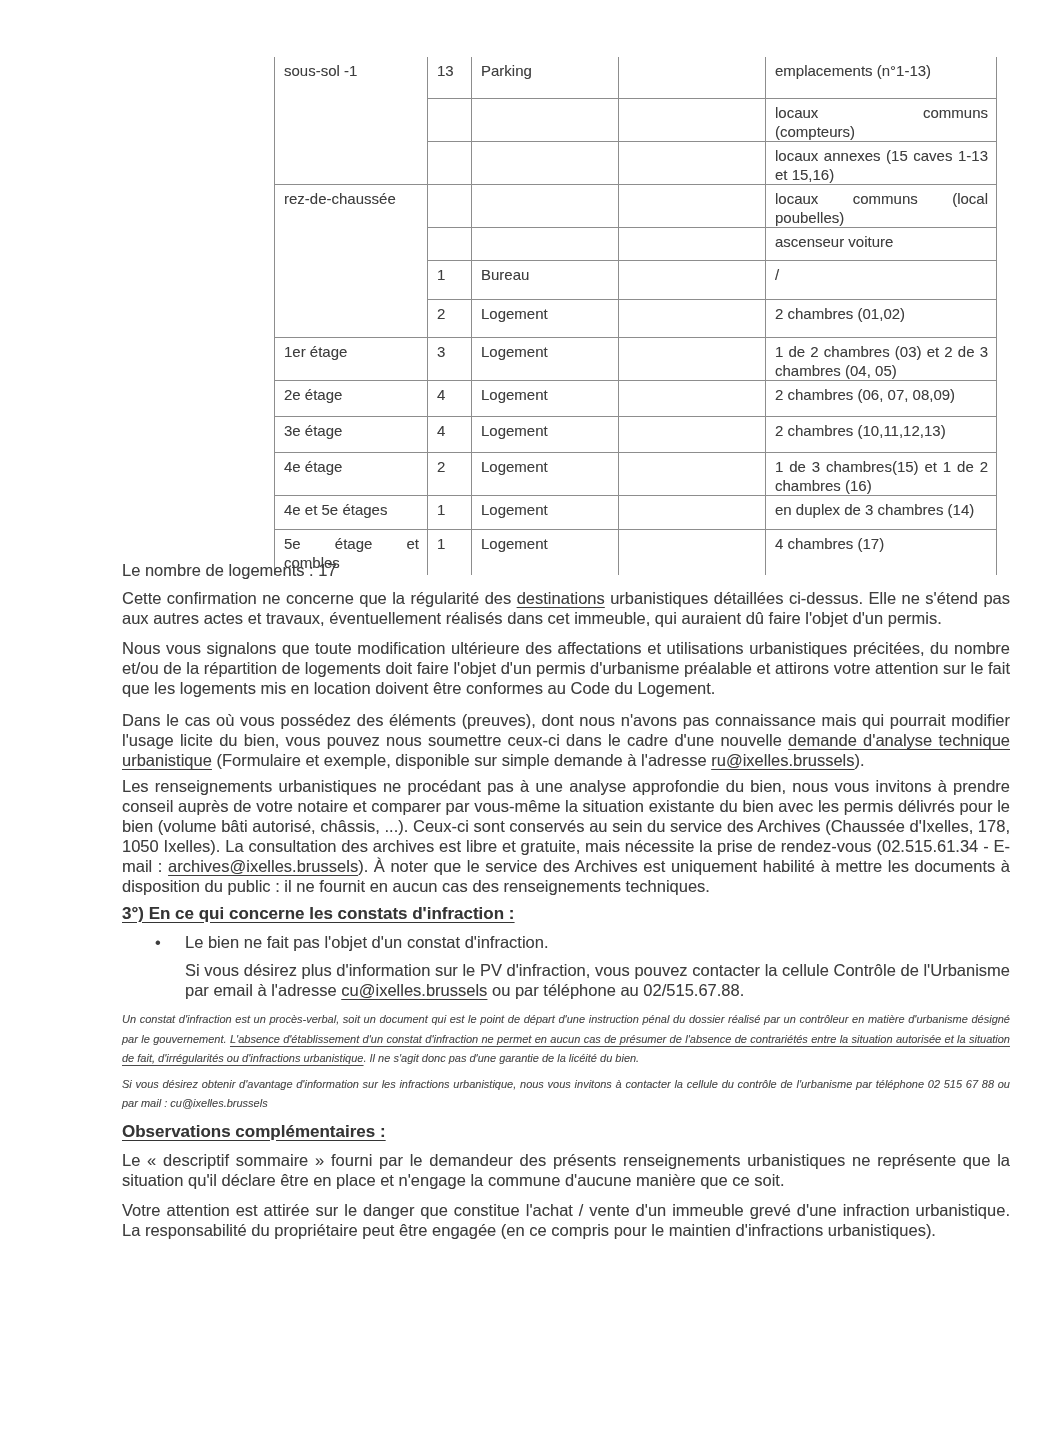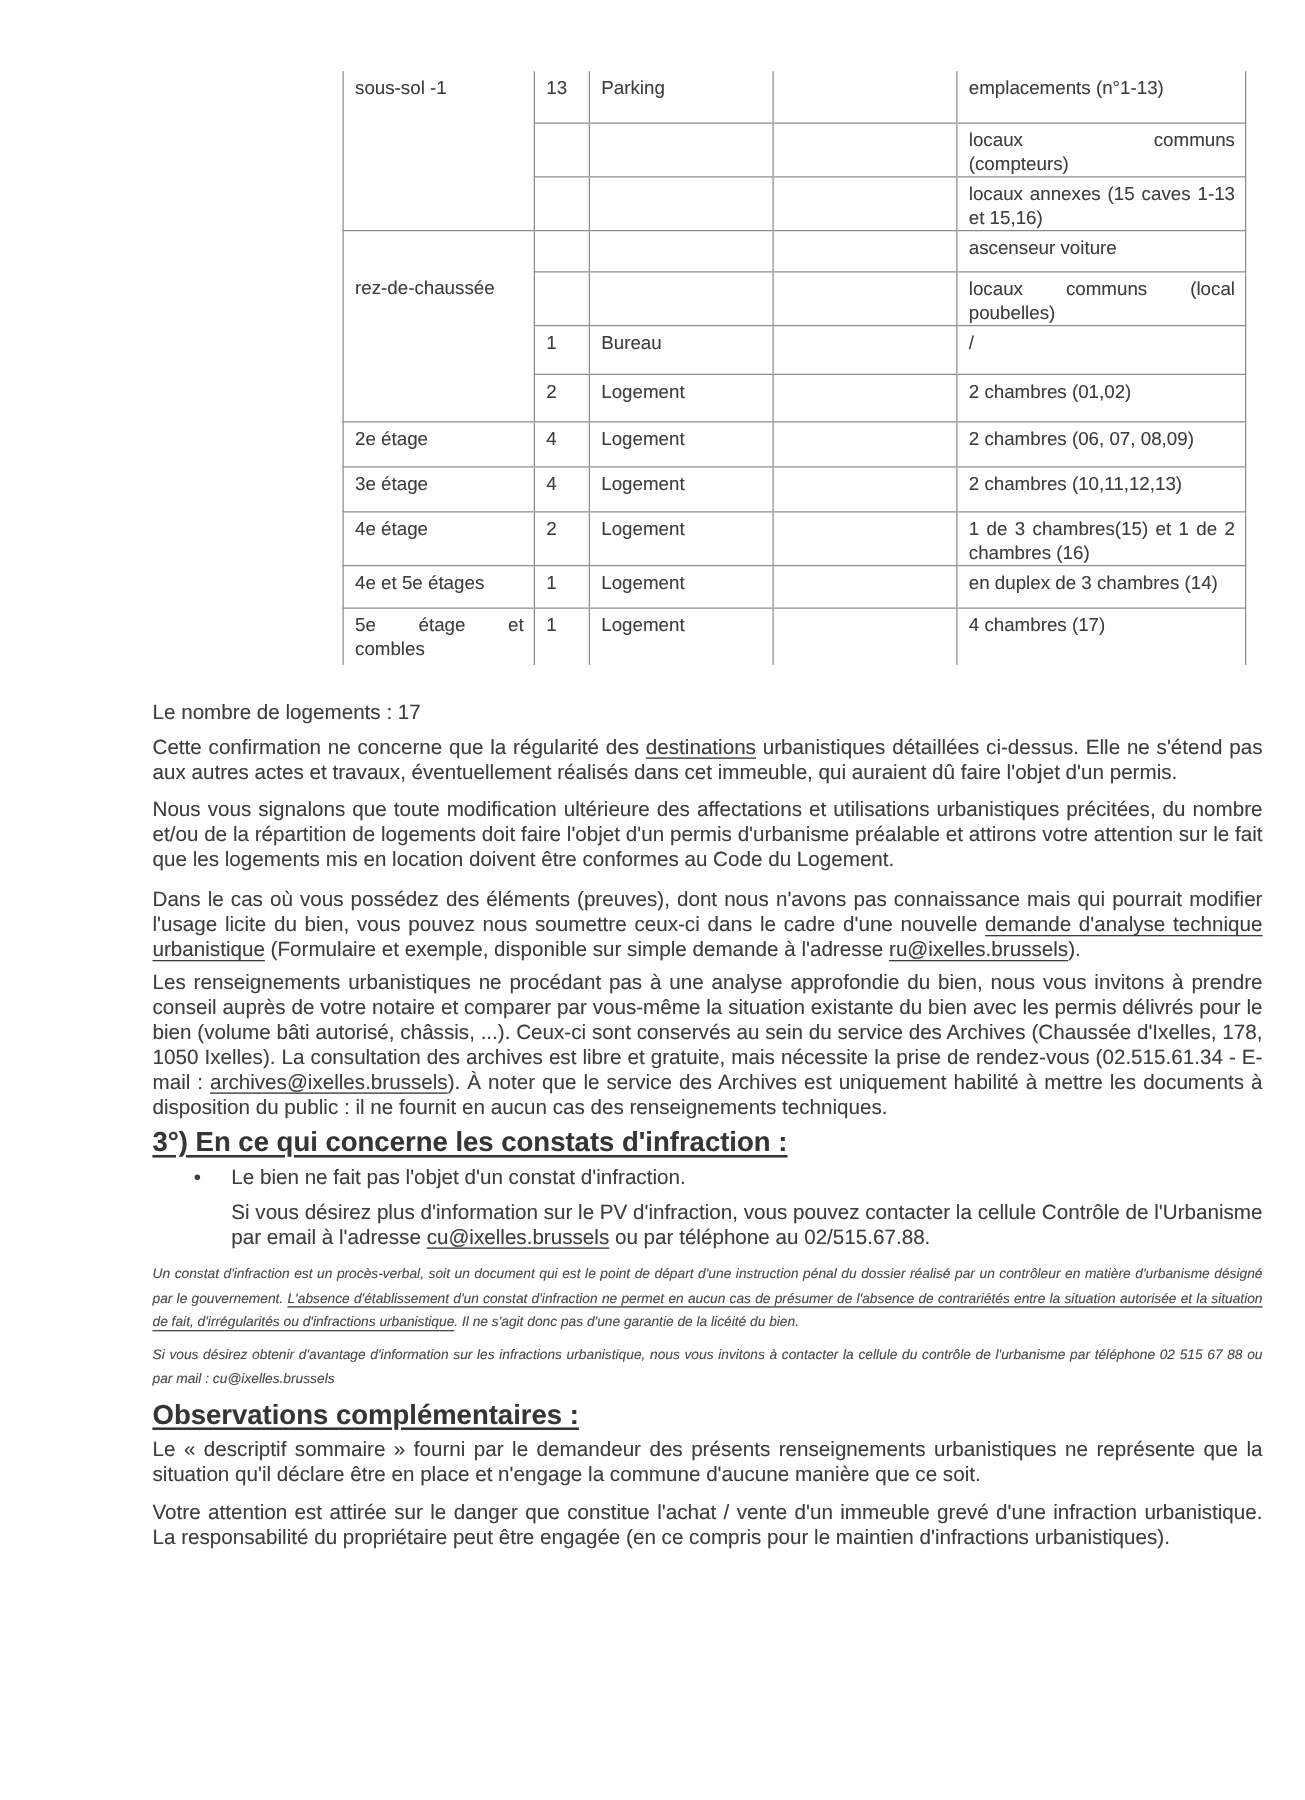--- a/index.html
+++ b/index.html
@@ -24,21 +24,21 @@
   .jline{display:flex;justify-content:space-between;}
   
   .content{position:absolute;left:122px;top:560px;width:888px;font-size:16.5px;line-height:20px;text-align:justify;}
   .content p{margin:0 0 10px 0;}
   p.intro{margin-bottom:8px;}
   p.mb12{margin-bottom:12px;}
   p.mb6{margin-bottom:6px;}
   p.mb8{margin-bottom:8px;}
   .bold{font-weight:normal;}
   .ul{text-decoration:underline;text-underline-offset:2.5px;}
-  h3.hd{font-size:22px;line-height:20px;margin:0 0 8px 0;font-weight:bold;text-decoration:underline;text-underline-offset:3px;color:#353535;}
+  h3.hd{font-size:17px;line-height:20px;margin:0 0 8px 0;font-weight:bold;text-decoration:underline;text-underline-offset:3px;color:#353535;}
   .bullet-row{display:flex;margin:0 0 8px 0;}
   .bullet-dot{width:30px;padding-left:33px;flex:none;}
   .bullet-text{flex:1;}
   .subpara{margin:0 0 12px 0;padding-left:63px;}
   .ital{font-style:italic;font-size:11px;line-height:19.5px;color:#4a4a4a;}
   p.ital{margin-bottom:6px;}
   p.ital2{margin-bottom:8px;}
 </style>
 </head>
 <body>
@@ -75,54 +75,61 @@
             <div>(compteurs)</div>
           </td>
         </tr>
         <tr class="sep-full" style="height:34px">
           <td class="c-floor"></td>
           <td class="c-count"></td>
           <td class="c-type"></td>
           <td class="c-empty"></td>
           <td class="c-desc">locaux annexes (15 caves 1-13 et 15,16)</td>
         </tr>
-        <tr class="sep-part" style="height:33px">
-          <td class="c-floor"></td>
-          <td class="c-count"></td>
-          <td class="c-type"></td>
-          <td class="c-empty"></td>
-          <td class="c-desc">ascenseur voiture</td>
-        </tr>
         <tr class="sep-part" style="height:35px">
           <td class="c-floor">rez-de-chaussée</td>
           <td class="c-count"></td>
           <td class="c-type"></td>
           <td class="c-empty"></td>
           <td class="c-desc">
             <div class="jline">
               <span>locaux</span>
               <span>communs</span>
               <span>(local</span>
             </div>
             <div>poubelles)</div>
           </td>
         </tr>
+        <tr class="sep-part" style="height:33px">
+          <td class="c-floor"></td>
+          <td class="c-count"></td>
+          <td class="c-type"></td>
+          <td class="c-empty"></td>
+          <td class="c-desc">ascenseur voiture</td>
+        </tr>
         <tr class="sep-part" style="height:39px">
           <td class="c-floor"></td>
           <td class="c-count">1</td>
           <td class="c-type">Bureau</td>
           <td class="c-empty"></td>
           <td class="c-desc">/</td>
         </tr>
         <tr class="sep-full" style="height:38px">
           <td class="c-floor"></td>
           <td class="c-count">2</td>
           <td class="c-type">Logement</td>
           <td class="c-empty"></td>
           <td class="c-desc">2 chambres (01,02)</td>
+        </tr>
+        <tr class="sep-full" style="height:38px">
+          <td class="c-floor">1er étage</td>
+          <td class="c-count">3</td>
+          <td class="c-type">Logement</td>
+          <td class="c-empty"></td>
+          <td class="c-desc">1 de 2 chambres (03) et 2 de 3 chambres (04, 05)</td>
         </tr>
         <tr class="sep-full" style="height:36px">
           <td class="c-floor">2e étage</td>
           <td class="c-count">4</td>
           <td class="c-type">Logement</td>
           <td class="c-empty"></td>
           <td class="c-desc">2 chambres (06, 07, 08,09)</td>
         </tr>
         <tr class="sep-full" style="height:36px">
           <td class="c-floor">3e étage</td>

